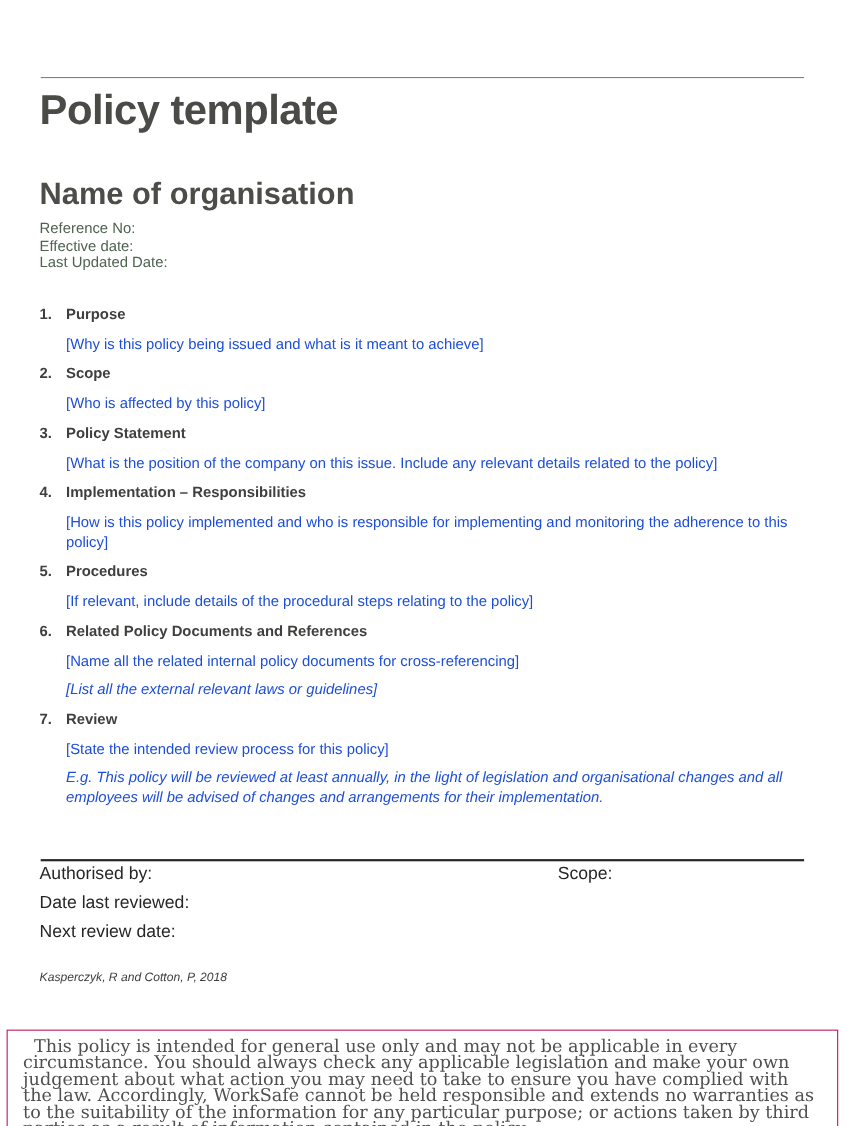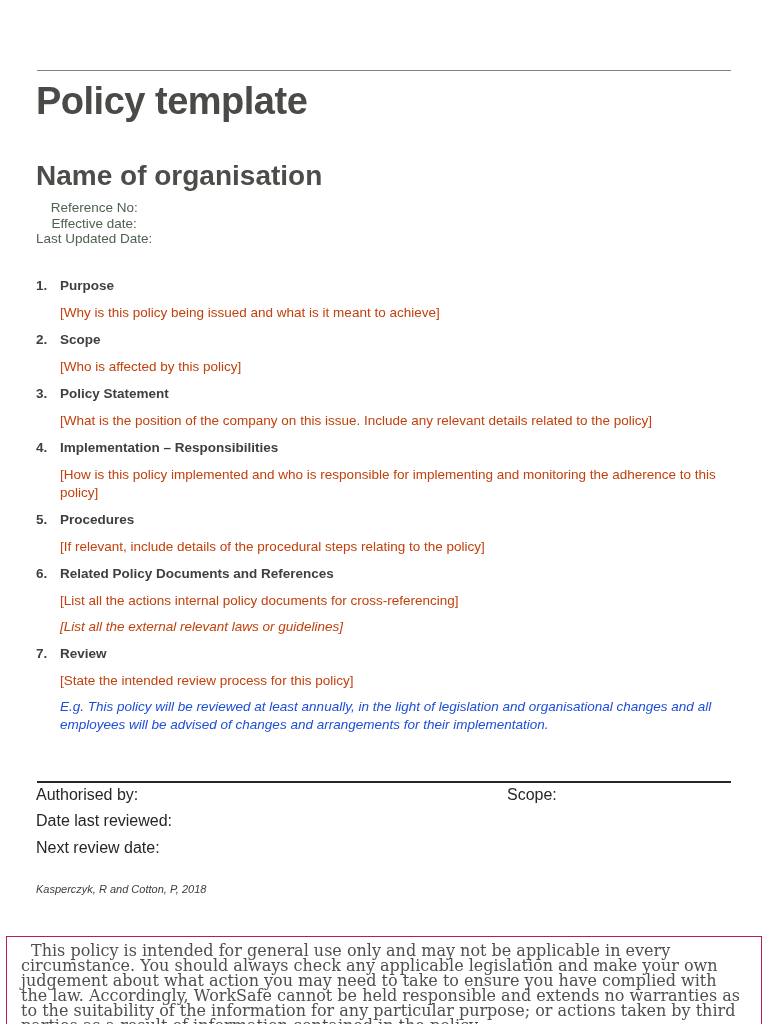--- a/index.html
+++ b/index.html
@@ -20,35 +20,35 @@
     position:absolute; top:80px; left:36px; right:37px;
     font-size:38px; font-weight:bold; color:#4a4a46;
     letter-spacing:-0.5px; margin:0;
   }
   .org-title {
     position:absolute; top:160px; left:36px; right:37px;
     font-size:28px; font-weight:bold; color:#4c4c48; margin:0;
   }
   .meta {
     position:absolute; top:200px; left:36px;
-    font-size:13.5px; line-height:15.7px; color:#4f6250;text-align:center;
+    font-size:13.5px; line-height:15.7px; color:#4f6250;
   }
 
   .sections {
     position:absolute; top:272px; left:36px; right:40px;
     font-size:13.5px;
   }
   .sec-head {
     display:flex; margin:10px 0 0 0;
     font-weight:bold; color:#3f3f3d; line-height:16px;
   }
   .sec-head.first { margin-top:6px; }
   .sec-num { width:24px; flex:0 0 24px; }
   .sec-body p {
-    margin:10px 0 0 24px; line-height:18px; color:#c2410c;
+    margin:10px 0 0 24px; line-height:18px; color:#1d4ed8;
   }
   .sec-body p.follow { margin-top:8px;font-style:italic; }
   .sec-body p.example { font-style:italic; color:#1d4ed8; }
 
   .sig-rule {
     position:absolute; top:781px; left:37px; right:37px;
     border-top:2px solid #262626; height:0;
   }
   .sig-row { position:absolute; left:36px; font-size:16px; font-weight:normal; color:#262626; }
   .sig-row .date-label { position:absolute; left:471px; top:0; white-space:nowrap; }
@@ -128,21 +128,21 @@
     </div>
     <div class="sec-body">
       <p>[If relevant, include details of the procedural steps relating to the policy]</p>
     </div>
 
     <div class="sec-head">
       <span class="sec-num">6.</span>
       <span>Related Policy Documents and References</span>
     </div>
     <div class="sec-body">
-      <p>[List all the actions internal policy documents for cross-referencing]</p>
+      <p>[Name all the related internal policy documents for cross-referencing]</p>
       <p class="follow">[List all the external relevant laws or guidelines]</p>
     </div>
 
     <div class="sec-head">
       <span class="sec-num">7.</span>
       <span>Review</span>
     </div>
     <div class="sec-body">
       <p>[State the intended review process for this policy]</p>
       <p class="follow example">E.g. This policy will be reviewed at least annually, in the light of legislation and organisational changes and all employees will be advised of changes and arrangements for their implementation.</p>

